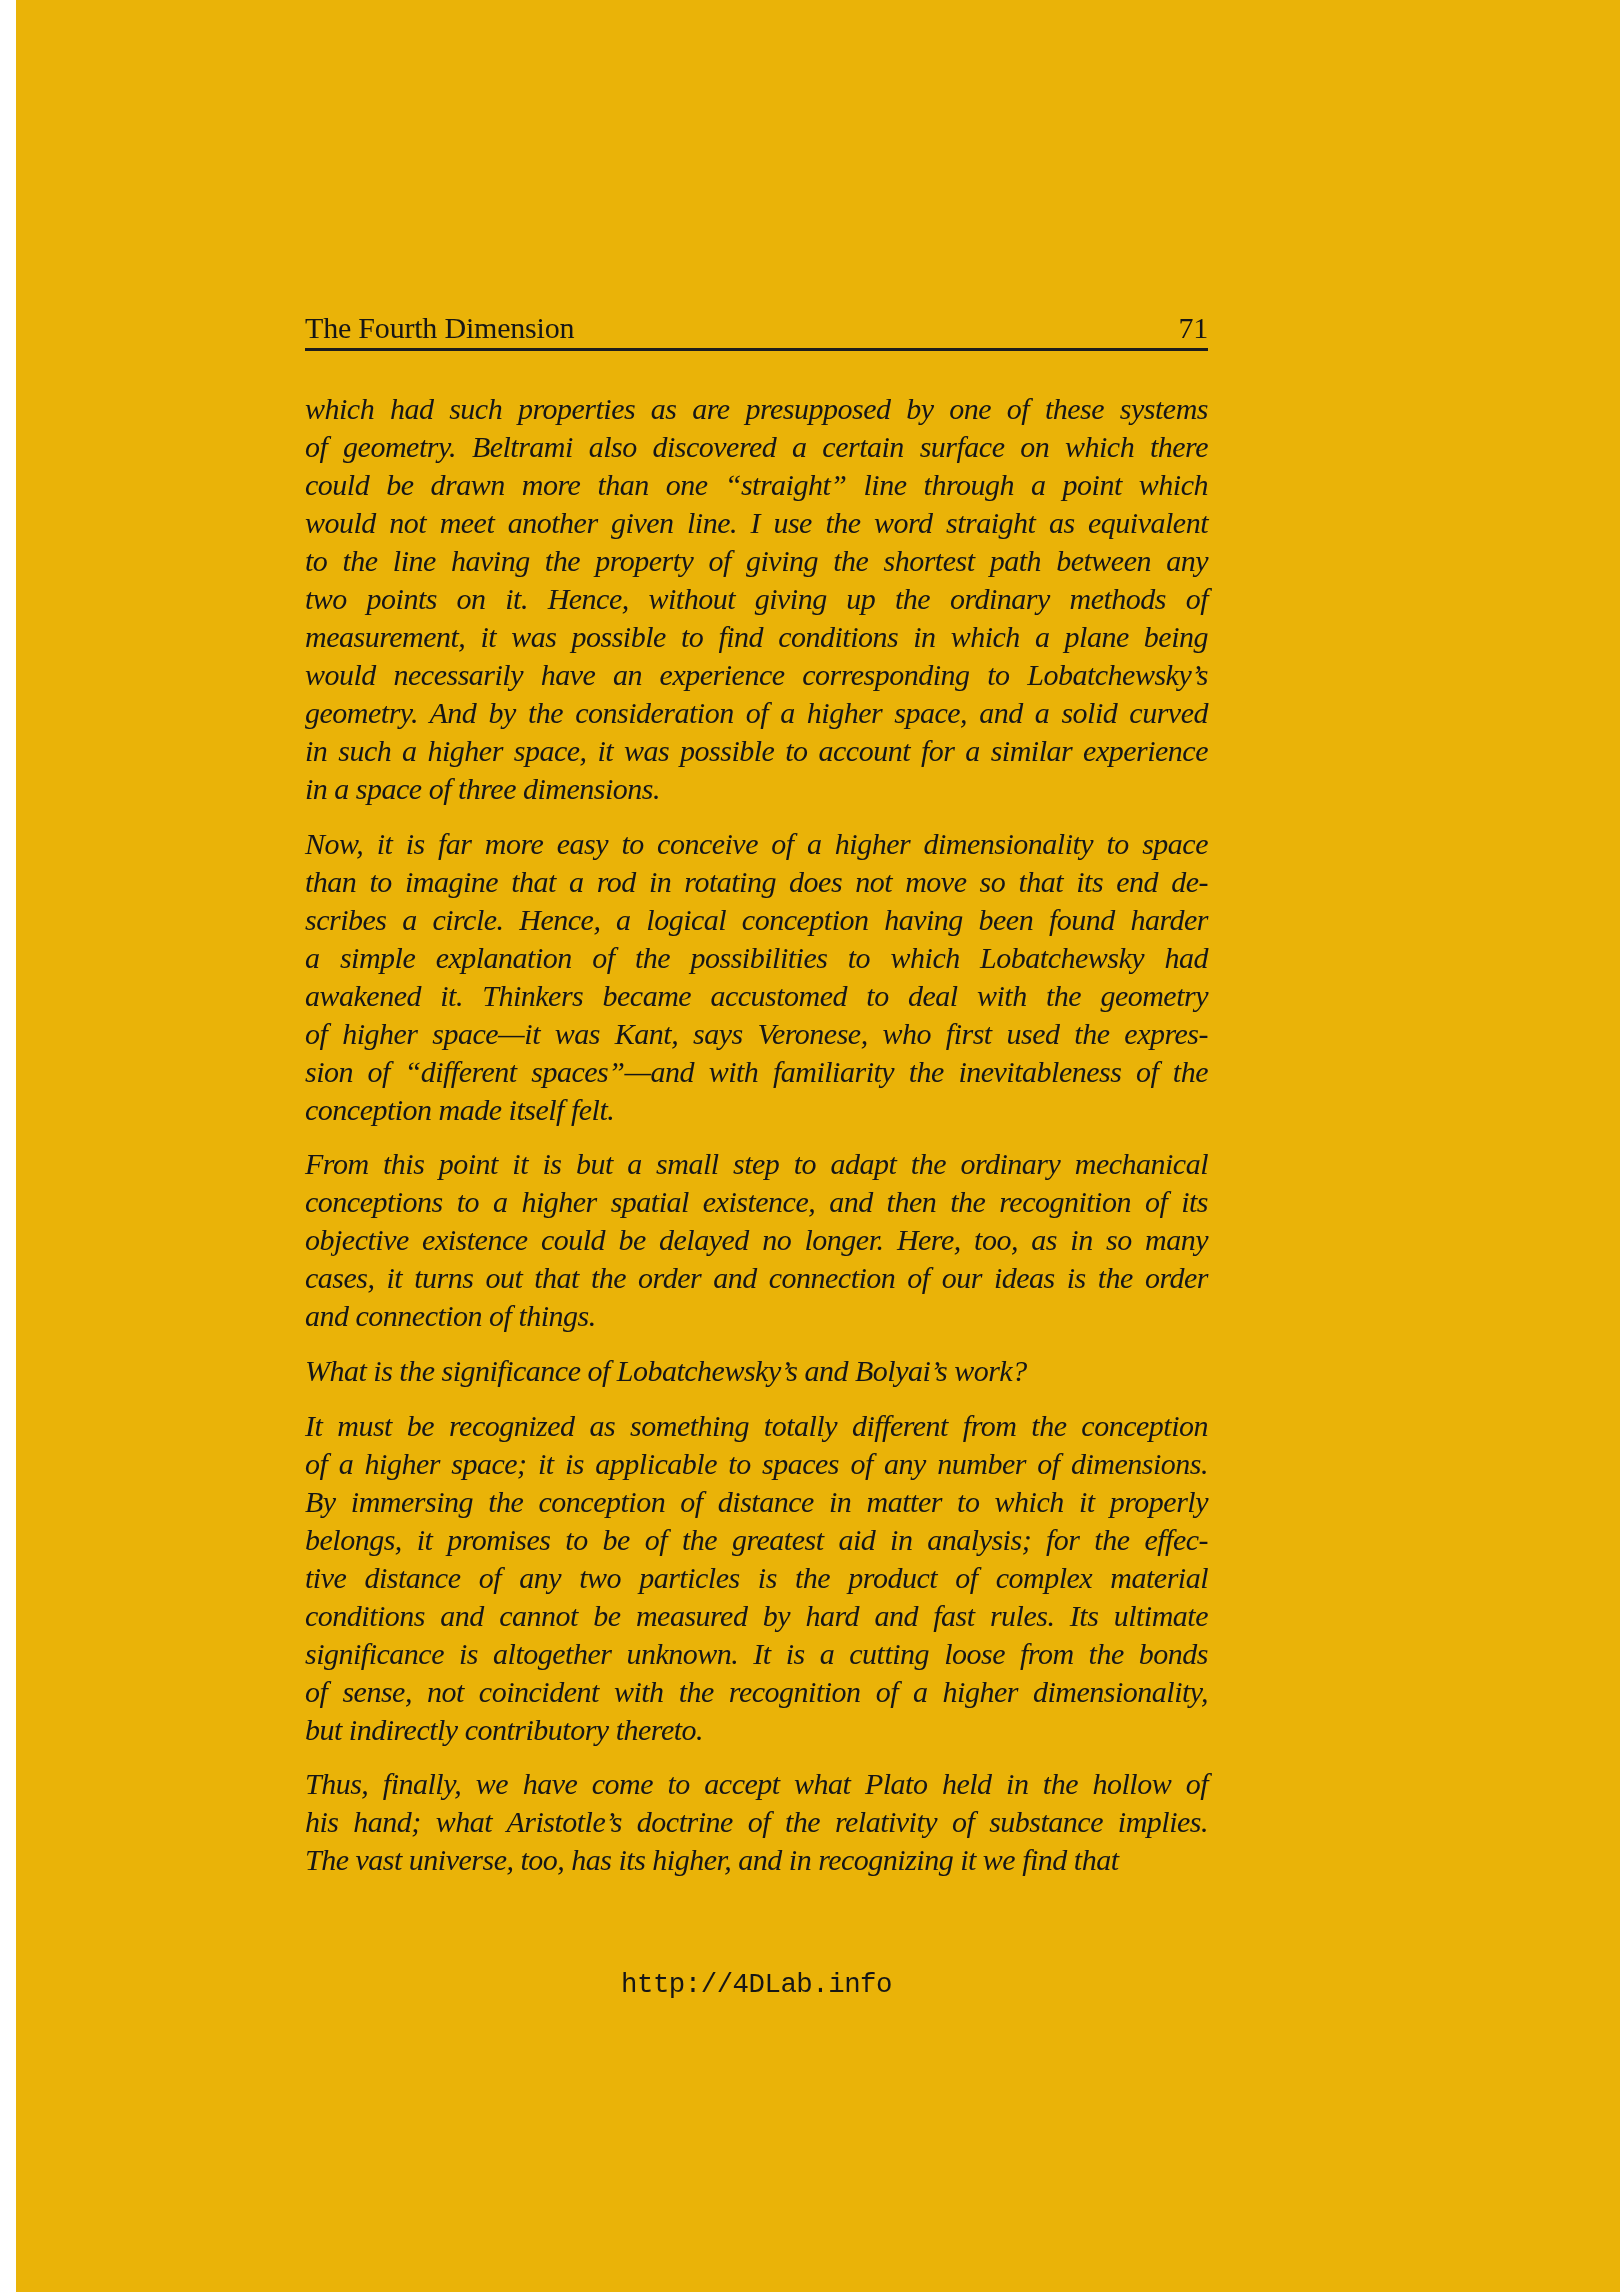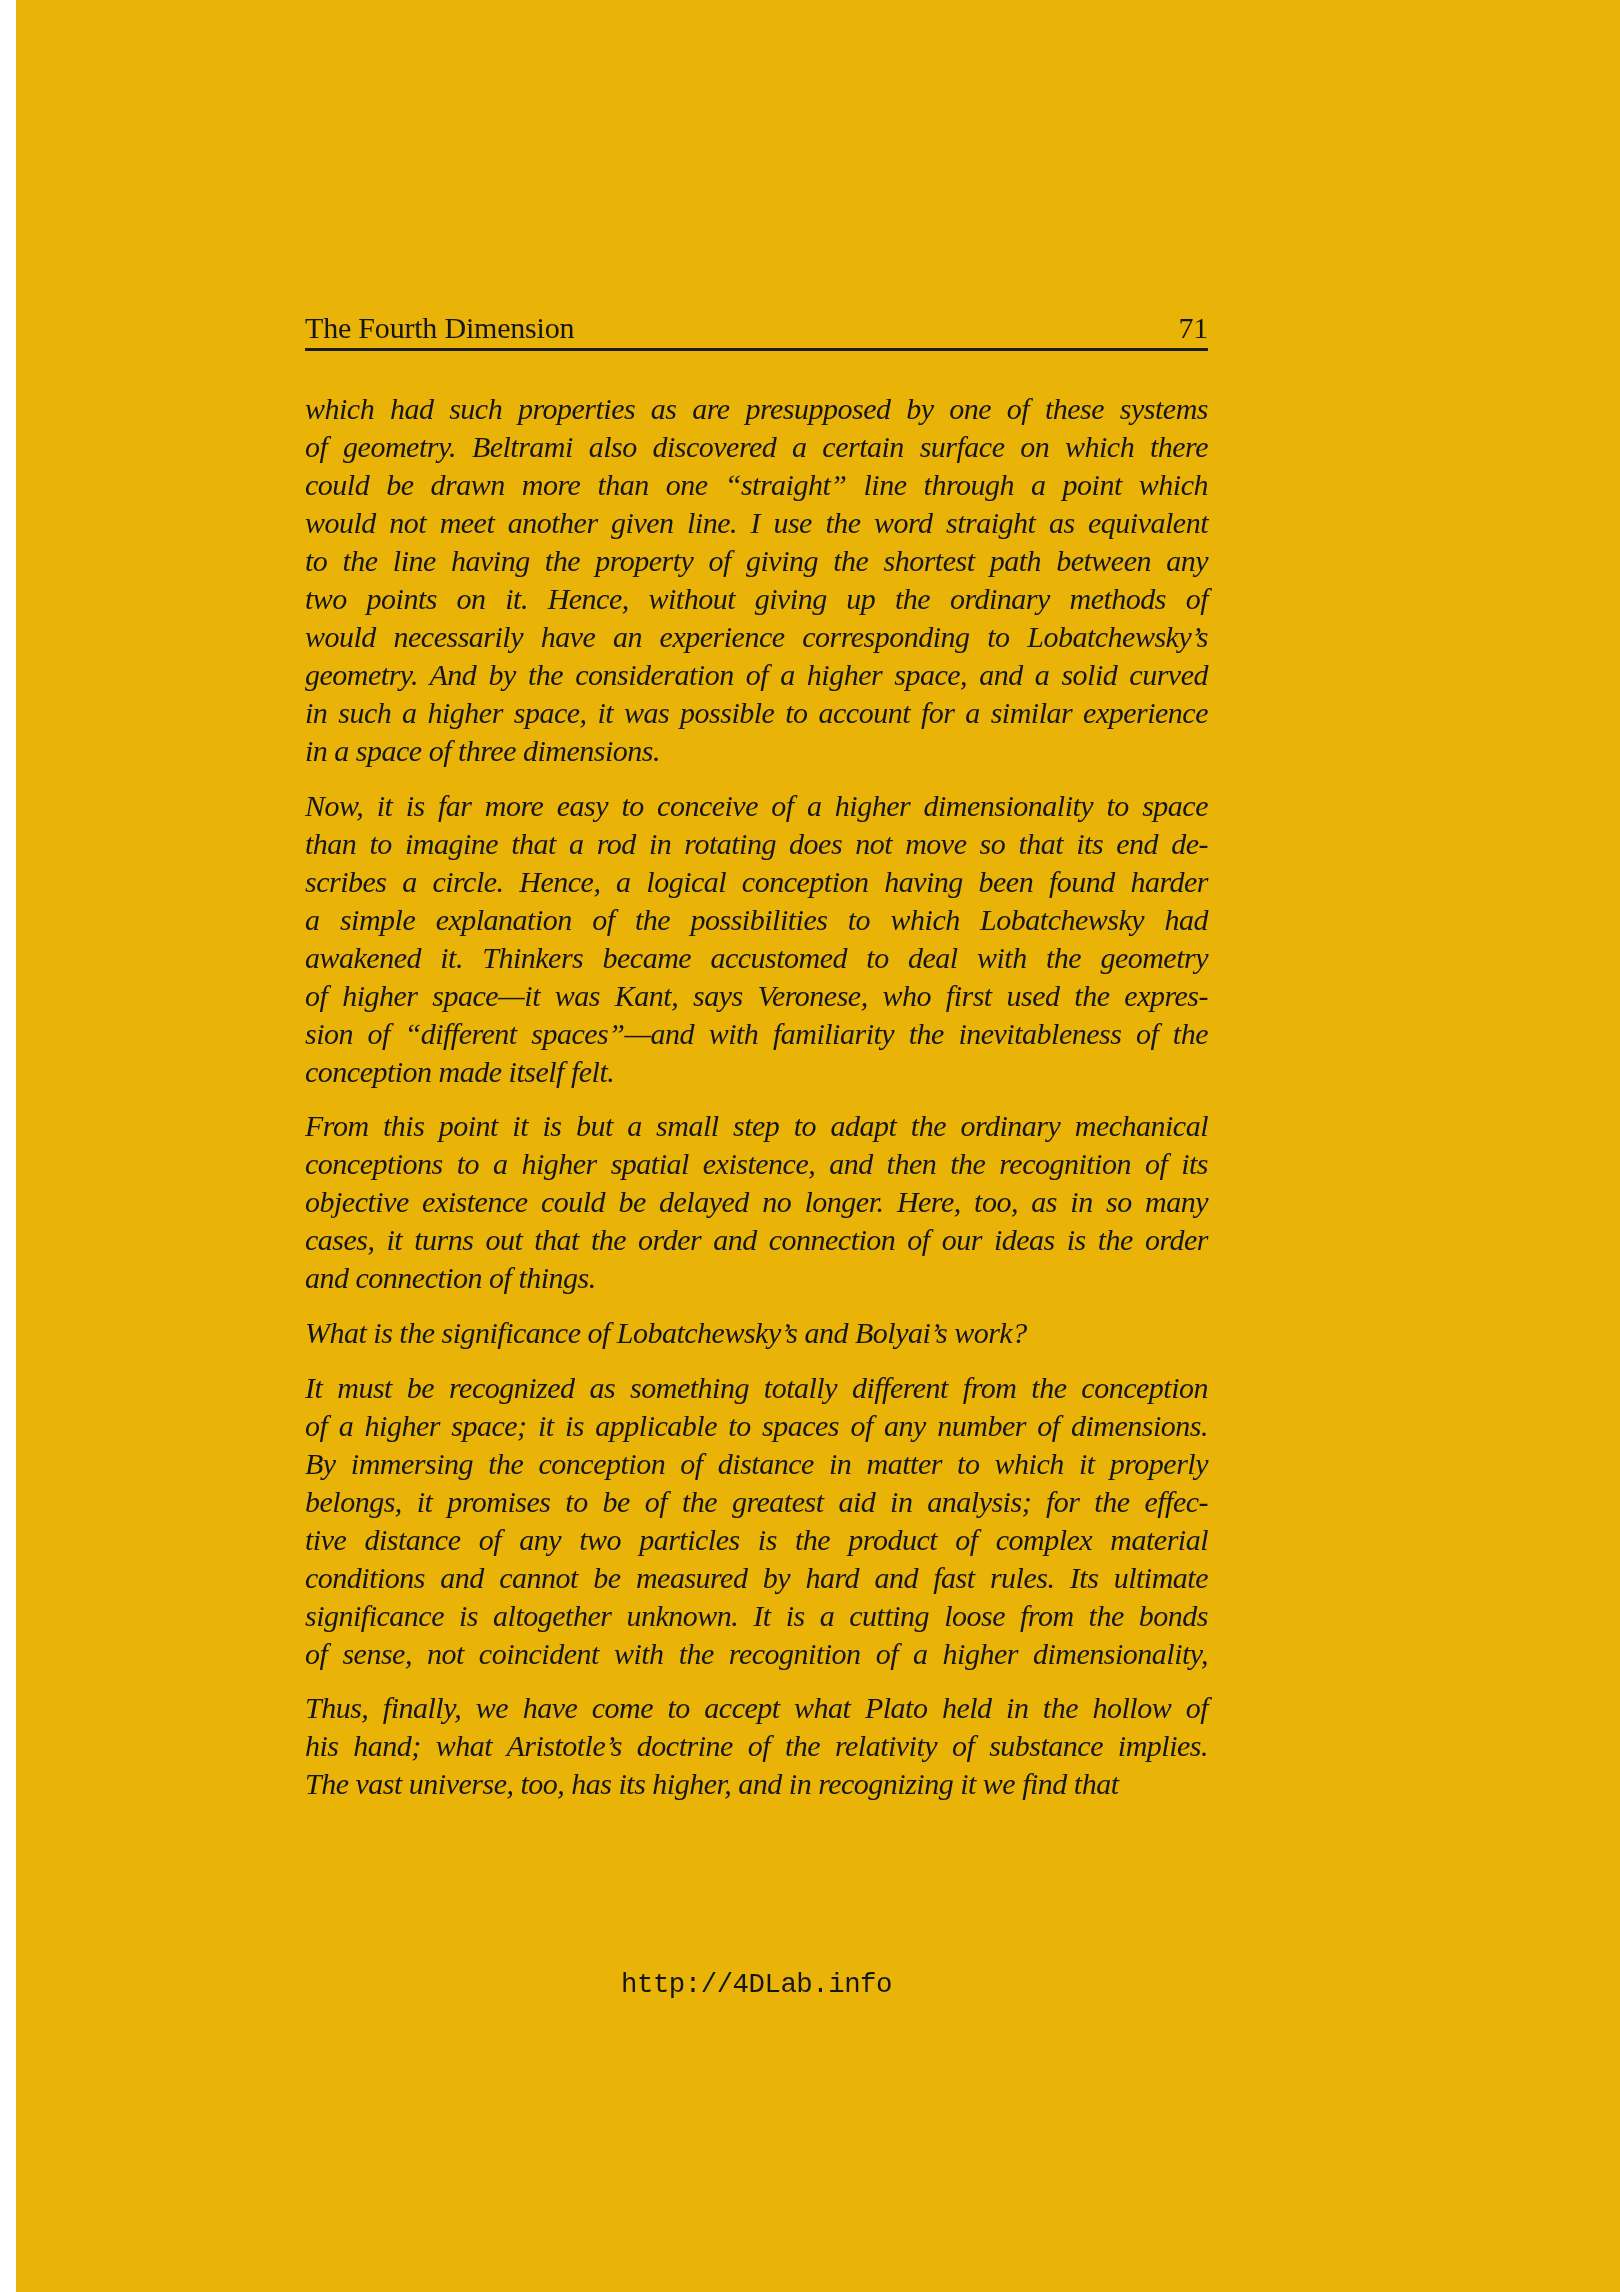--- a/index.html
+++ b/index.html
@@ -92,20 +92,21 @@
   <div class="header-rule"></div>
 
   <div class="body-text" id="body-text" style="color: rgb(22, 22, 22);">
       <div class="paragraph">
         <div class="line">which had such properties as are presupposed by one of these systems</div>
         <div class="line">of geometry. Beltrami also discovered a certain surface on which there</div>
         <div class="line">could be drawn more than one “straight” line through a point which</div>
         <div class="line">would not meet another given line. I use the word straight as equivalent</div>
         <div class="line">to the line having the property of giving the shortest path between any</div>
         <div class="line">two points on it. Hence, without giving up the ordinary methods of</div>
+        <div class="line">measurement, it was possible to find conditions in which a plane being</div>
         <div class="line">would necessarily have an experience corresponding to Lobatchewsky’s</div>
         <div class="line">geometry. And by the consideration of a higher space, and a solid curved</div>
         <div class="line">in such a higher space, it was possible to account for a similar experience</div>
         <div class="line last">in a space of three dimensions.</div>
       </div>
       <div class="paragraph">
         <div class="line">Now, it is far more easy to conceive of a higher dimensionality to space</div>
         <div class="line">than to imagine that a rod in rotating does not move so that its end de-</div>
         <div class="line">scribes a circle. Hence, a logical conception having been found harder</div>
         <div class="line">a simple explanation of the possibilities to which Lobatchewsky had</div>
@@ -126,20 +127,21 @@
       </div>
       <div class="paragraph">
         <div class="line">It must be recognized as something totally different from the conception</div>
         <div class="line">of a higher space; it is applicable to spaces of any number of dimensions.</div>
         <div class="line">By immersing the conception of distance in matter to which it properly</div>
         <div class="line">belongs, it promises to be of the greatest aid in analysis; for the effec-</div>
         <div class="line">tive distance of any two particles is the product of complex material</div>
         <div class="line">conditions and cannot be measured by hard and fast rules. Its ultimate</div>
         <div class="line">significance is altogether unknown. It is a cutting loose from the bonds</div>
         <div class="line">of sense, not coincident with the recognition of a higher dimensionality,</div>
+        <div class="line last">but indirectly contributory thereto.</div>
       </div>
       <div class="paragraph">
         <div class="line">Thus, finally, we have come to accept what Plato held in the hollow of</div>
         <div class="line">his hand; what Aristotle’s doctrine of the relativity of substance implies.</div>
         <div class="line last">The vast universe, too, has its higher, and in recognizing it we find that</div>
       </div>
     </div>
 
   <div class="footer">
     <span>http://4DLab.info</span>

